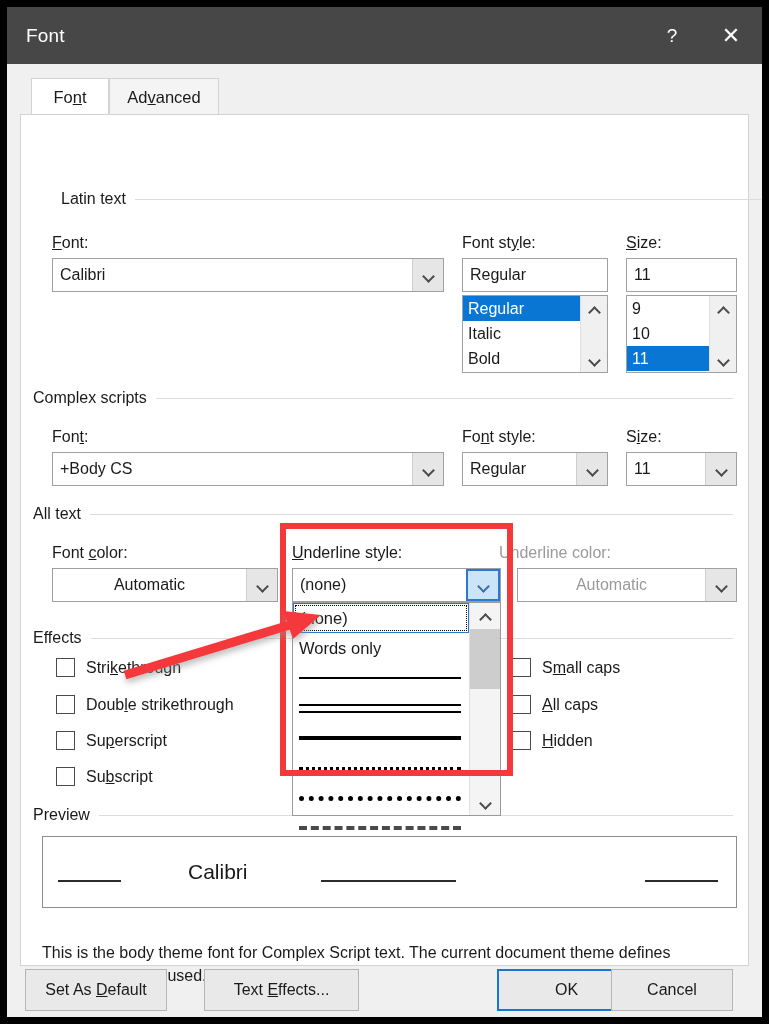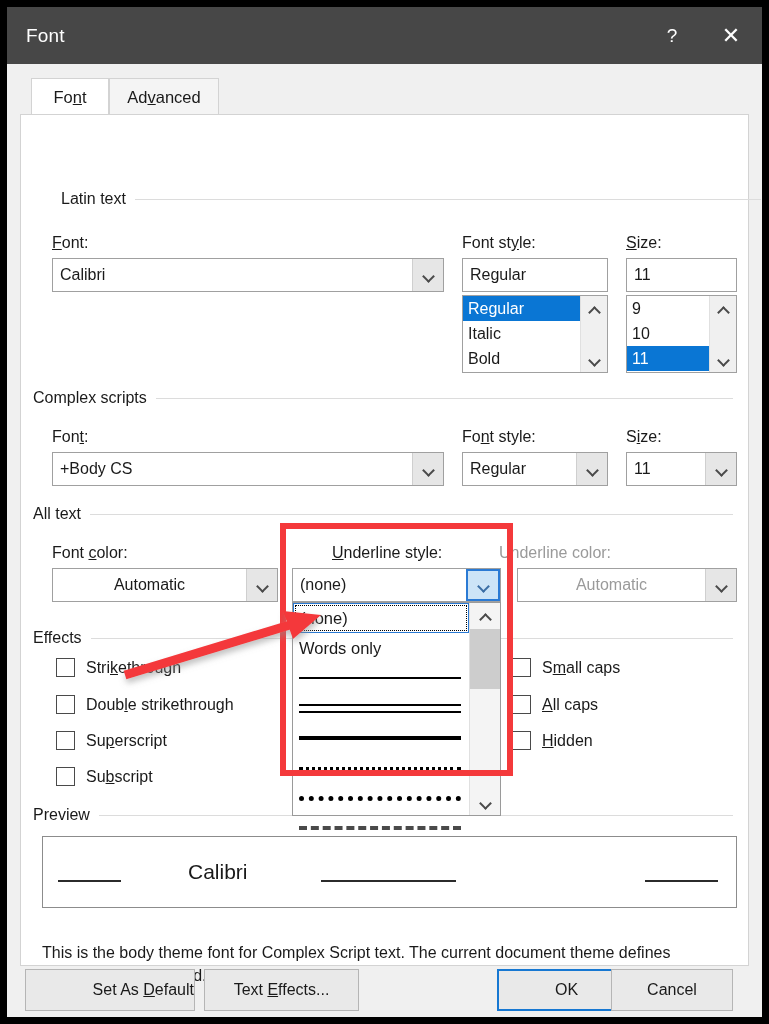--- a/index.html
+++ b/index.html
@@ -365,21 +365,21 @@
     </div>
 
     <div class="fieldlabel" style="left:45px; top:480px;"><span>Font </span><u class="mn">c</u><span>olor:</span></div>
     <div class="combo" style="left:45px; top:504px; width:226px; height:34px;">
       <div class="val center">Automatic</div>
       <div class="arrowbtn">
           <span class="chev"></span>
         </div>
     </div>
 
-    <div class="fieldlabel" style="left:285px; top:480px;margin-left:40px;"><span></span><u class="mn">U</u><span>nderline style:</span></div>
+    <div class="fieldlabel" style="left:285px; top:480px;"><span></span><u class="mn">U</u><span>nderline style:</span></div>
     <div class="combo" style="left:285px; top:504px; width:209px; height:34px; z-index:41;">
       <div class="val">(none)</div>
       <div class="arrowbtn" style="background:#cce4f7; border:2px solid #2a7ad4; width:34px; box-sizing:border-box;">
           <span class="chev light"></span>
         </div>
     </div>
 
     <div class="fieldlabel disabled" style="left:492px; top:480px;">Underline color:</div>
     <div class="combo" style="left:510px; top:504px; width:220px; height:34px;">
       <div class="val center disabled">Automatic</div>
@@ -430,21 +430,21 @@
 
     <div class="preview-box" style="left:35px; top:772px; width:695px; height:72px;">
       <div class="preview-rule" style="left:15px; top:43px; width:63px;"></div>
       <div class="preview-sample" style="left:145px; top:23px;">Calibri</div>
       <div class="preview-rule" style="left:278px; top:43px; width:135px;"></div>
       <div class="preview-rule" style="left:602px; top:43px; width:73px;"></div>
     </div>
 
     <div class="preview-desc" style="left:35px; top:868px;margin-top:9px;">This is the body theme font for Complex Script text. The current document theme defines which font will be used.</div>
 
-    <div class="footer-btn" style="left:18px; top:905px; width:170px; height:42px;justify-content:flex-end;">
+    <div class="footer-btn" style="left:18px; top:905px; width:142px; height:42px;">
       <span><span>Set As </span><u class="mn">D</u><span>efault</span></span>
     </div>
     <div class="footer-btn" style="left:197px; top:905px; width:155px; height:42px;">
       <span><span>Text </span><u class="mn">E</u><span>ffects...</span></span>
     </div>
     <div class="footer-btn default" style="left:456px; top:905px; width:139px; height:42px;margin-left:34px;">
       <span>OK</span>
     </div>
     <div class="footer-btn" style="left:604px; top:905px; width:122px; height:42px;">
       <span>Cancel</span>

